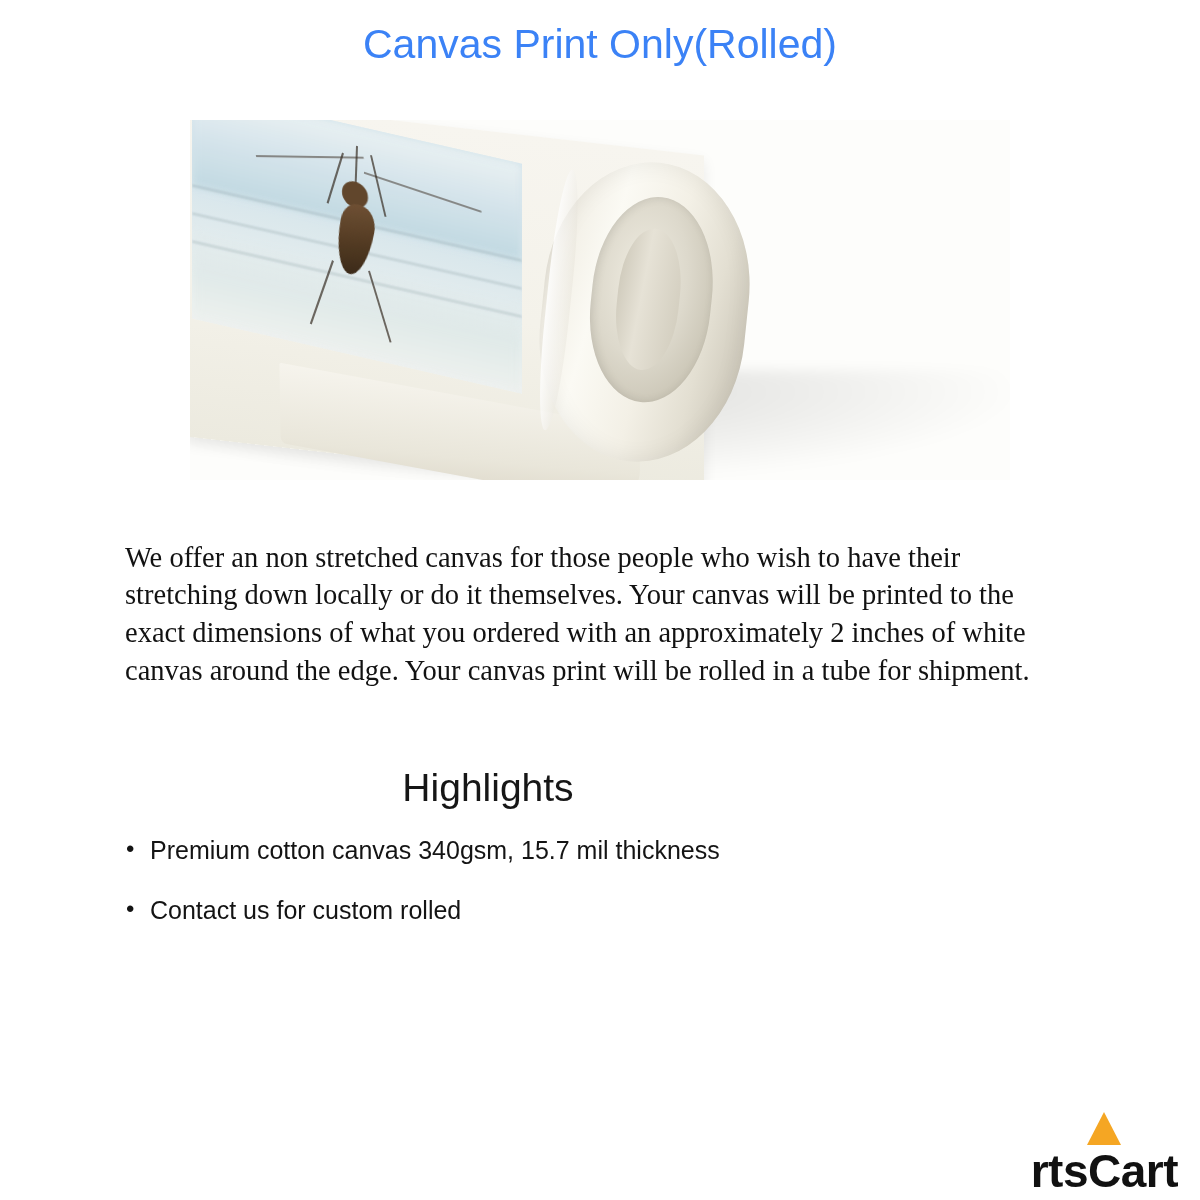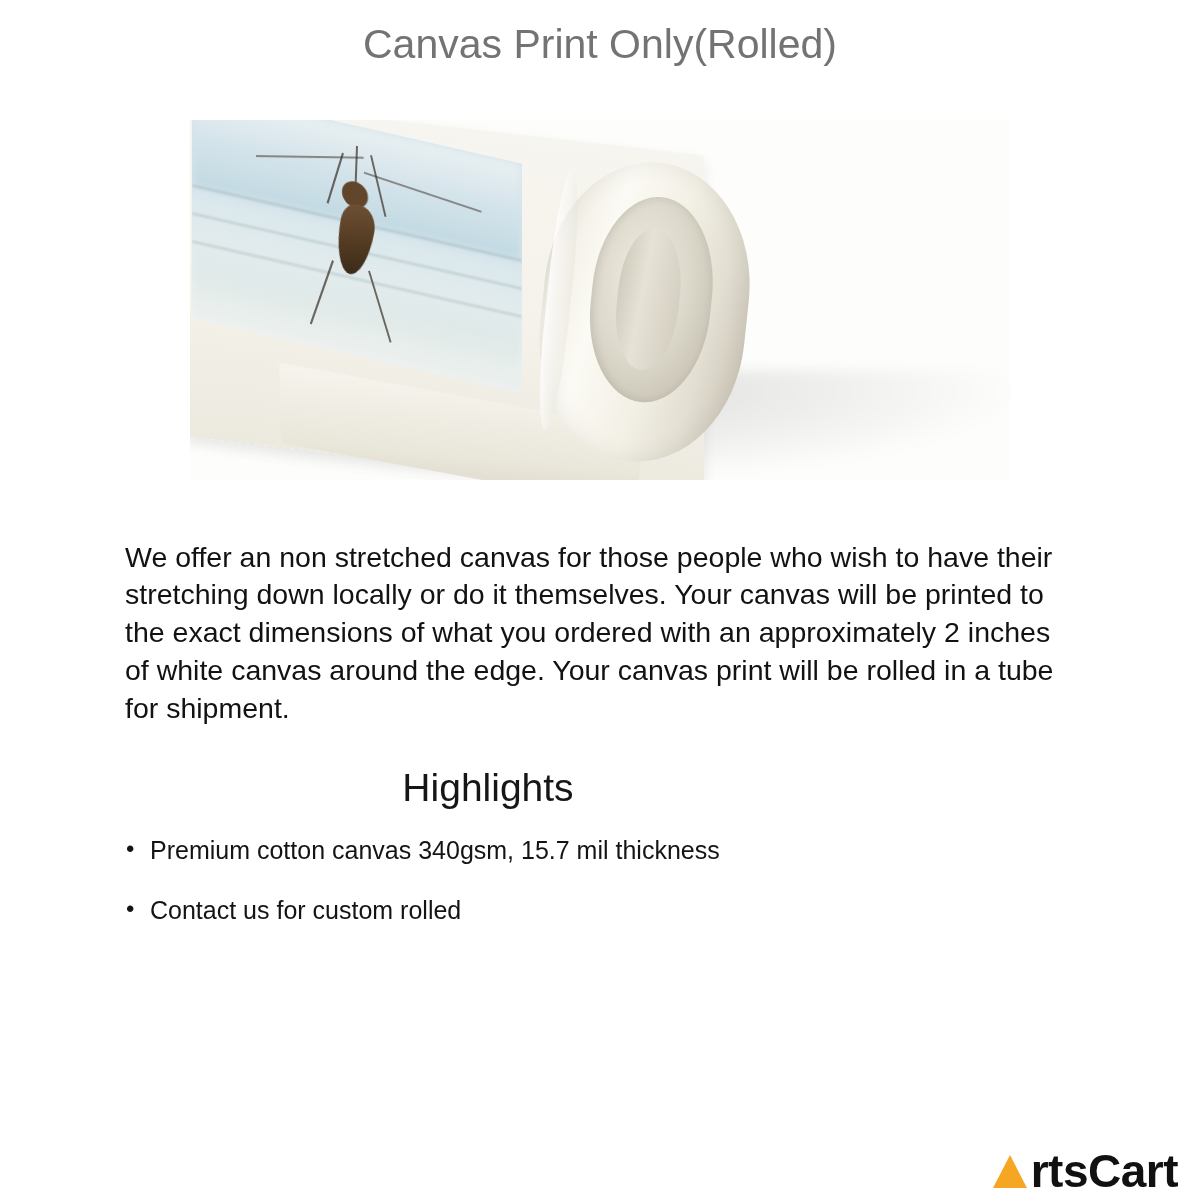--- a/index.html
+++ b/index.html
@@ -18,21 +18,21 @@
     position: relative;
     width: 1200px;
     height: 1200px;
     box-sizing: border-box;
   }
   .title {
     text-align: center;
     font-size: 41px;
     font-weight: 400;
     letter-spacing: 0px;
-    color: #737373;
+    color: #3b82f6;
     margin: 22px 0 0 0;
     line-height: 1.1;
   }
   
   .photo-wrap {
     position: absolute;
     left: 190px;
     top: 98px;
     width: 820px;
     height: 360px;
@@ -199,20 +199,21 @@
   }
   
   .body-copy {
     position: absolute;
     left: 125px;
     top: 488px;
     width: 950px;
     font-size: 28.5px;
     line-height: 1.33;
     color: #121212;
+    font-family: Liberation Serif, serif;
   }
   .highlights-title {
     position: absolute;
     left: 0;
     top: 712px;
     width: 976px;
     text-align: center;
     font-size: 39px;
     font-weight: 400;
     color: #161616;
@@ -246,20 +247,21 @@
   .logo {
     position: absolute;
     right: 22px;
     bottom: 28px;
     display: flex;
     align-items: center;
     font-size: 46px;
     font-weight: bold;
     color: #111111;
     letter-spacing: -0.5px;
+    flex-direction: column;
   }
   .logo .a-mark {
     position: relative;
     width: 40px;
     height: 40px;
     margin-right: 1px;
     display: inline-block;
   }
   .logo .a-mark::before {
     content: "";

